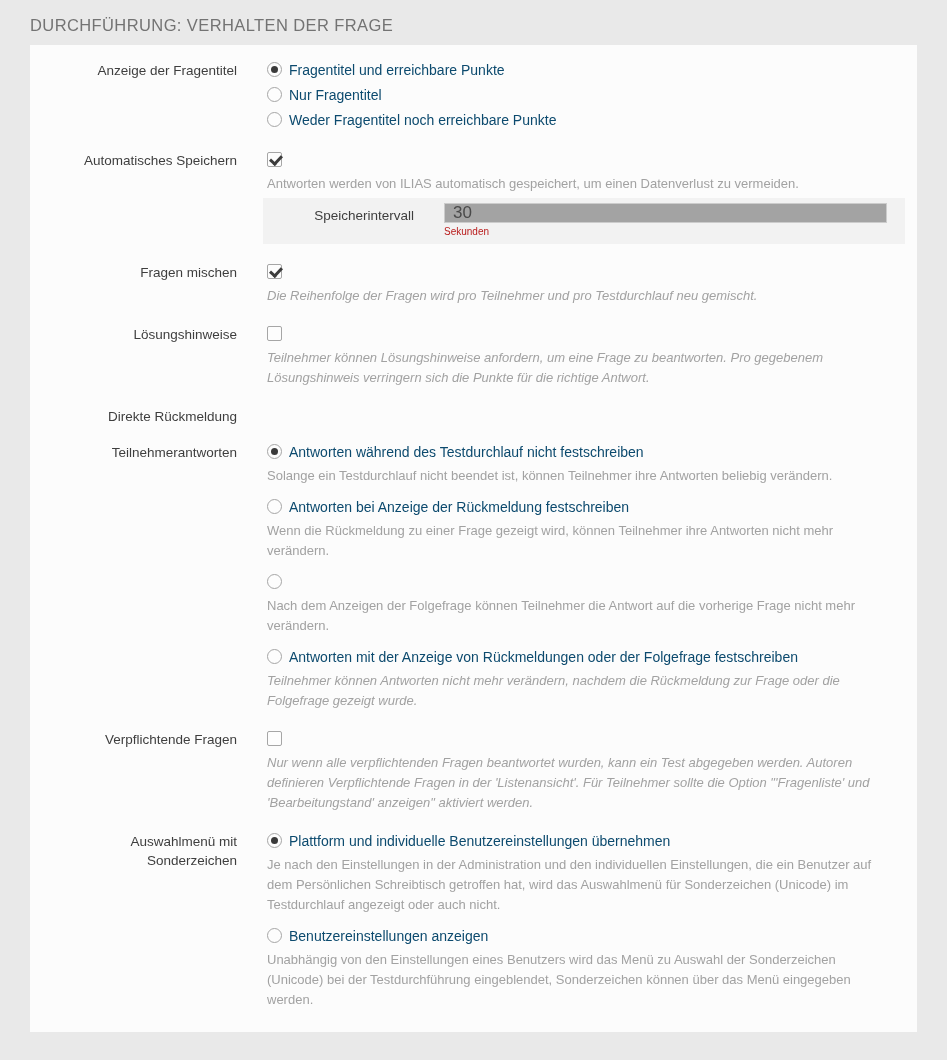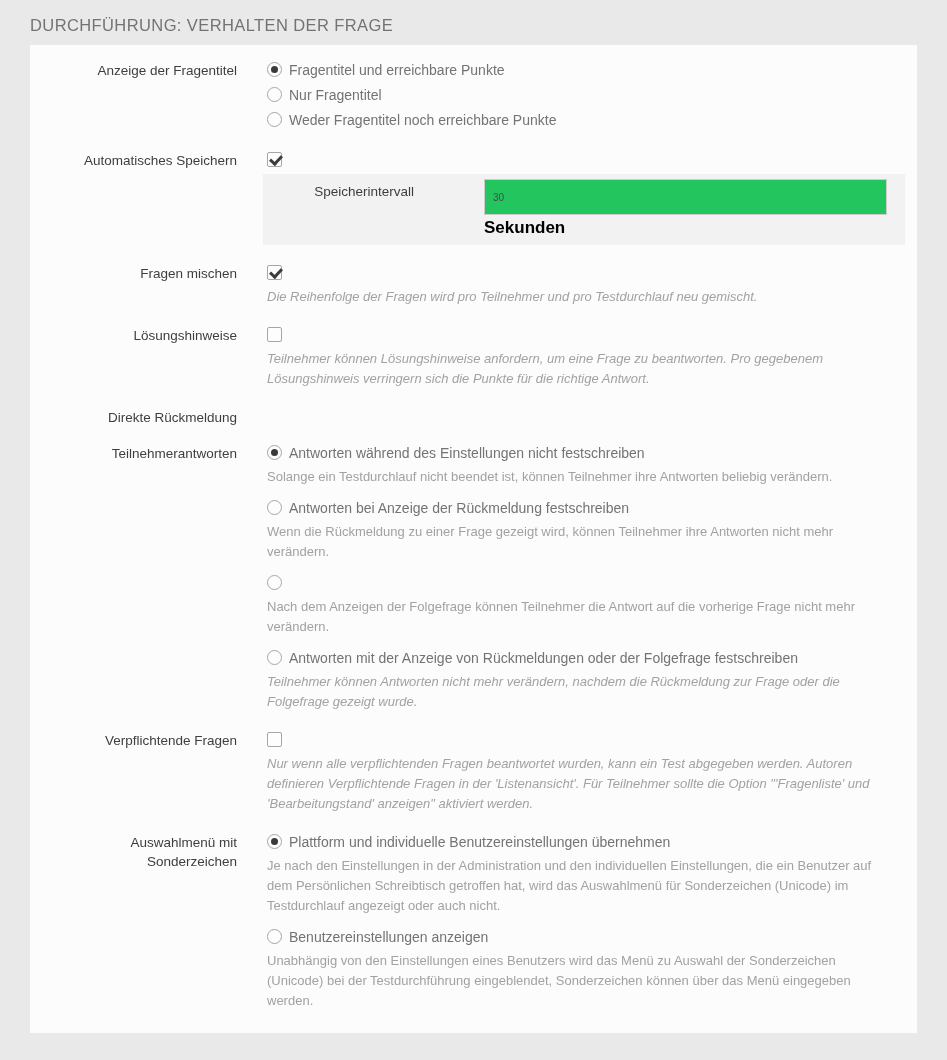--- a/index.html
+++ b/index.html
@@ -29,21 +29,21 @@
     flex-shrink:0;
     padding-left:19px;
     padding-top:2px;
     text-align:right;
     font-size:13.5px;
     line-height:19px;
     color:#3e3e3e;
   }
   .row-content { flex:1; margin-left:30px; margin-right:12px; }
   .option-line { display:flex; align-items:center; gap:7px; min-height:21px; margin-bottom:4px; }
-  .option-label { font-size:14px; color:#737373; }
+  .option-label { font-size:14px; color:#0c4a6e; }
   .byline {
     font-size:13px;
     color:#a2a2a2;
     line-height:20px;
     max-width:612px;
     margin:1px 0 10px 0;
   }
   .byline.last { margin-bottom:2px;font-style:italic; }
   .radio {
     width:15px; height:15px; flex-shrink:0;
@@ -68,42 +68,41 @@
     width:9px; height:5px;
     border-left:3px solid #3c3c3c;
     border-bottom:3px solid #3c3c3c;
     transform:rotate(-47deg);
   }
   .subpanel {
     background:#f2f2f2;
     margin:4px 0 2px -4px;
     padding:5px 18px 7px 0;
     display:flex;
-    gap:40px;
   }
   .subpanel-label {
     width:151px; flex-shrink:0;
     text-align:right;
     font-size:13.5px;
     color:#3e3e3e;
     padding-top:5px;
   }
   .subpanel-field { flex:1; margin-left:30px; }
   .text-input {
     width:100%;
-    height:36px;
+    height:20px;
     border:1px solid #cccccc;
-    background:#22c55e;
+    background:#a3a3a3;
     font-family:inherit;
-    font-size:10px;
+    font-size:17px;
     color:#4a4a4a;
     padding:2px 8px;
     outline:none;
   }
-  .unit { font-size:17px; color:#000000; margin-top:3px;font-weight:bold; }
+  .unit { font-size:10px; color:#b91c1c; margin-top:3px; }
 </style>
 </head>
 <body>
 
 <div class="page-header">
   <h1 class="page-title">DURCHFÜHRUNG: VERHALTEN DER FRAGE</h1>
 </div>
 
 <div class="panel">
 
@@ -124,20 +123,21 @@
       </div>
     </div>
   </div>
 
   <div class="form-row">
     <div class="row-label">Automatisches Speichern</div>
     <div class="row-content">
       <div class="option-line">
         <span class="checkbox on"></span>
       </div>
+      <div class="byline" style="margin-bottom:3px;">Antworten werden von ILIAS automatisch gespeichert, um einen Datenverlust zu vermeiden.</div>
       <div class="subpanel">
         <div class="subpanel-label">Speicherintervall</div>
         <div class="subpanel-field">
           <input class="text-input" type="text" value="30" style="">
           <div class="unit">Sekunden</div>
         </div>
       </div>
     </div>
   </div>
 
@@ -163,21 +163,21 @@
 
   <div class="form-row">
     <div class="row-label">Direkte Rückmeldung</div>
   </div>
 
   <div class="form-row">
     <div class="row-label">Teilnehmerantworten</div>
     <div class="row-content">
       <div class="option-line">
         <span class="radio on"></span>
-        <span class="option-label">Antworten während des Einstellungen nicht festschreiben</span>
+        <span class="option-label">Antworten während des Testdurchlauf nicht festschreiben</span>
       </div>
       <div class="byline">Solange ein Testdurchlauf nicht beendet ist, können Teilnehmer ihre Antworten beliebig verändern.</div>
 
       <div class="option-line">
         <span class="radio"></span>
         <span class="option-label">Antworten bei Anzeige der Rückmeldung festschreiben</span>
       </div>
       <div class="byline">Wenn die Rückmeldung zu einer Frage gezeigt wird, können Teilnehmer ihre Antworten nicht mehr verändern.</div>
 
       <div class="option-line">

